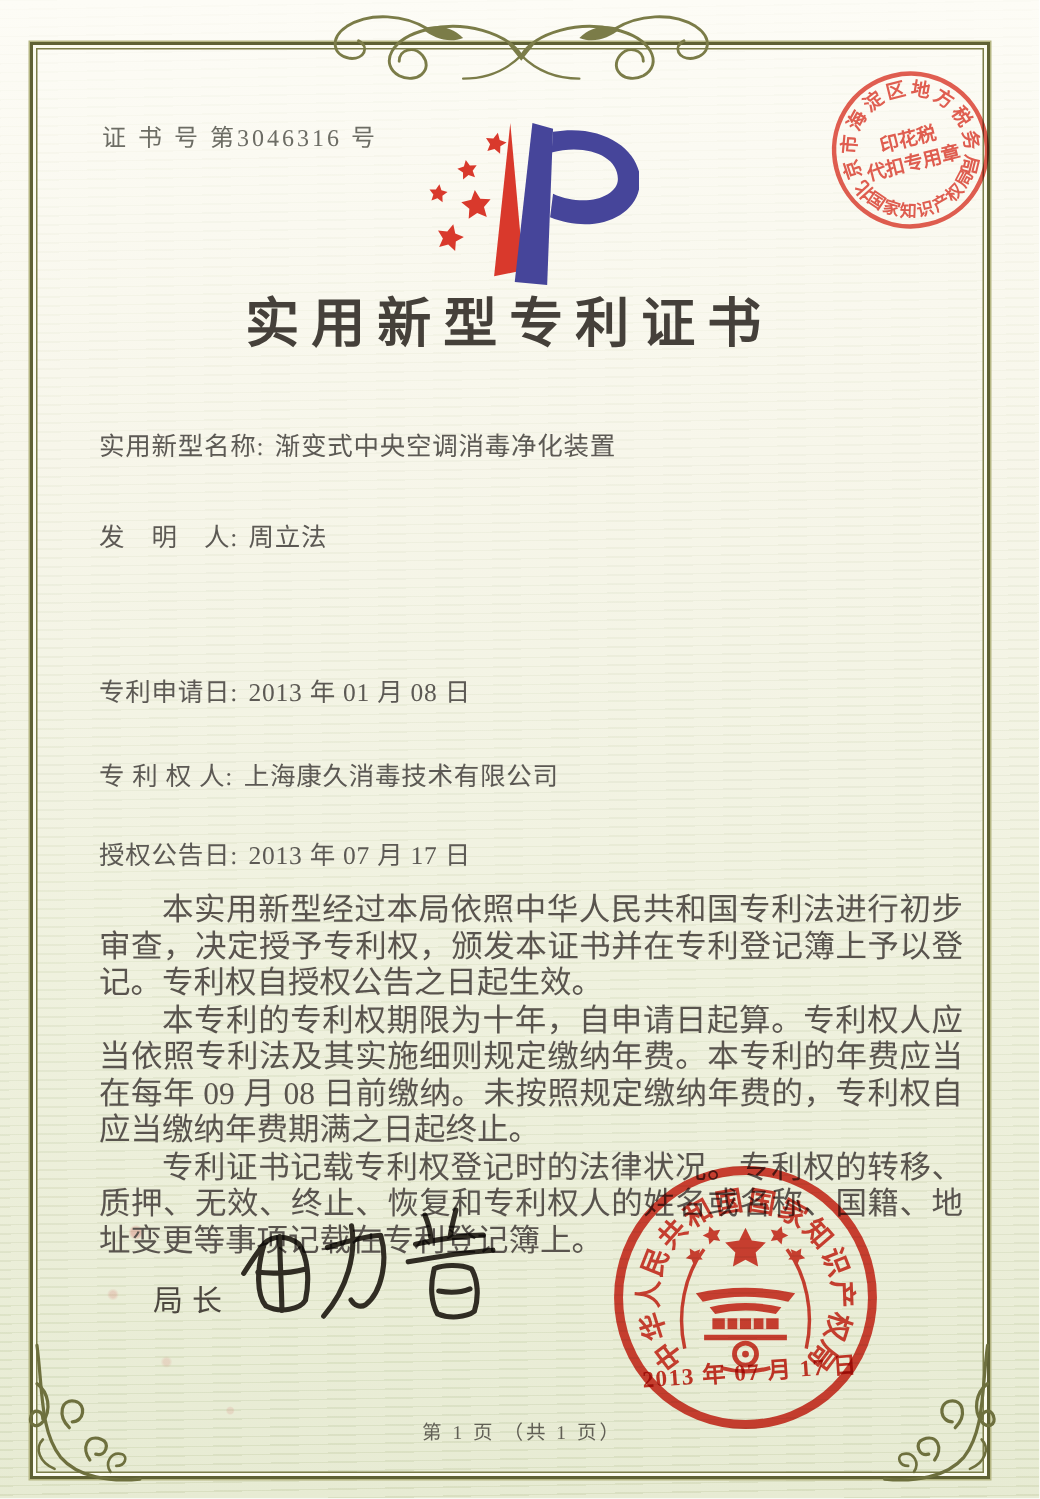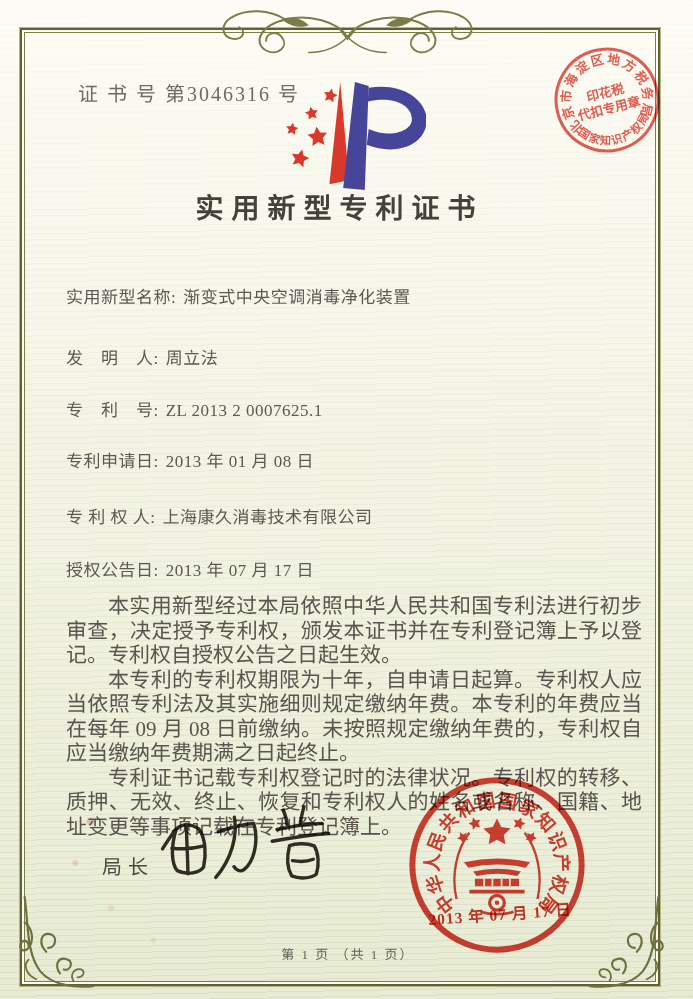--- a/index.html
+++ b/index.html
@@ -24,25 +24,25 @@
   .corner.bl{left:16px;bottom:8px;}
   .corner.br{right:26px;bottom:8px;transform:scaleX(-1);}
   .stains{
     position:absolute;left:60px;top:782px;width:170px;height:180px;pointer-events:none;
     background:
       radial-gradient(circle at 18% 22%, rgba(205,70,70,.28) 0 3px, transparent 5px),
       radial-gradient(circle at 9% 45%, rgba(205,70,70,.18) 0 2px, transparent 4px),
       radial-gradient(circle at 30% 70%, rgba(205,70,70,.14) 0 2px, transparent 4px),
       radial-gradient(circle at 55% 88%, rgba(205,70,70,.12) 0 2px, transparent 3px);
   }
-  .cert-no{position:absolute;left:78px;top:78px;font-size:20px;letter-spacing:2px;color:#6c6c64;}
+  .cert-no{position:absolute;left:68px;top:78px;font-size:16px;letter-spacing:2px;color:#6c6c64;}
   .logo{position:absolute;left:278px;top:80px;width:148px;height:112px;}
   .title{
     position:absolute;left:0;right:14px;top:186px;text-align:center;
-    font-size:28px;font-weight:bold;letter-spacing:8px;color:#45403a;
+    font-size:36px;font-weight:bold;letter-spacing:8px;color:#45403a;
   }
   .field{position:absolute;left:66px;font-size:17px;color:#5c5954;letter-spacing:.5px;white-space:nowrap;}
   .field .lbl{margin-right:7px;}
   .f1{top:283px}.f2{top:344px}.f3{top:396px}.f4{top:447px}.f5{top:503px}.f6{top:556px}
   .paras{
     position:absolute;left:66px;width:576px;top:594px;
     font-size:21px;line-height:24.5px;color:#59544e;text-align:justify;
   }
   .paras p{margin:0;text-indent:2em;}
   .sig-title{position:absolute;left:102px;top:851px;font-size:20px;letter-spacing:6px;color:#4c473f;}
@@ -117,23 +117,20 @@
     <path d="M92,8 C128,2 152,22 151,42 C150,66 120,78 90,66 L92,50 C114,60 136,52 136,40 C136,24 114,16 91,22 Z" fill="#46459a"></path>
   </svg>
 
   <div class="title">实用新型专利证书</div>
 
   <div class="field f2">
     <span class="lbl">发　明　人:</span><span class="val">周立法</span>
   </div>
   <div class="field f1">
     <span class="lbl">实用新型名称:</span><span class="val">渐变式中央空调消毒净化装置</span>
-  </div>
-  <div class="field f3">
-    <span class="lbl">专　利　号:</span><span class="val">ZL 2013 2 0007625.1</span>
   </div>
   <div class="field f4">
     <span class="lbl">专利申请日:</span><span class="val">2013 年 01 月 08 日</span>
   </div>
   <div class="field f5">
     <span class="lbl">专 利 权 人:</span><span class="val">上海康久消毒技术有限公司</span>
   </div>
   <div class="field f6">
     <span class="lbl">授权公告日:</span><span class="val">2013 年 07 月 17 日</span>
   </div>

